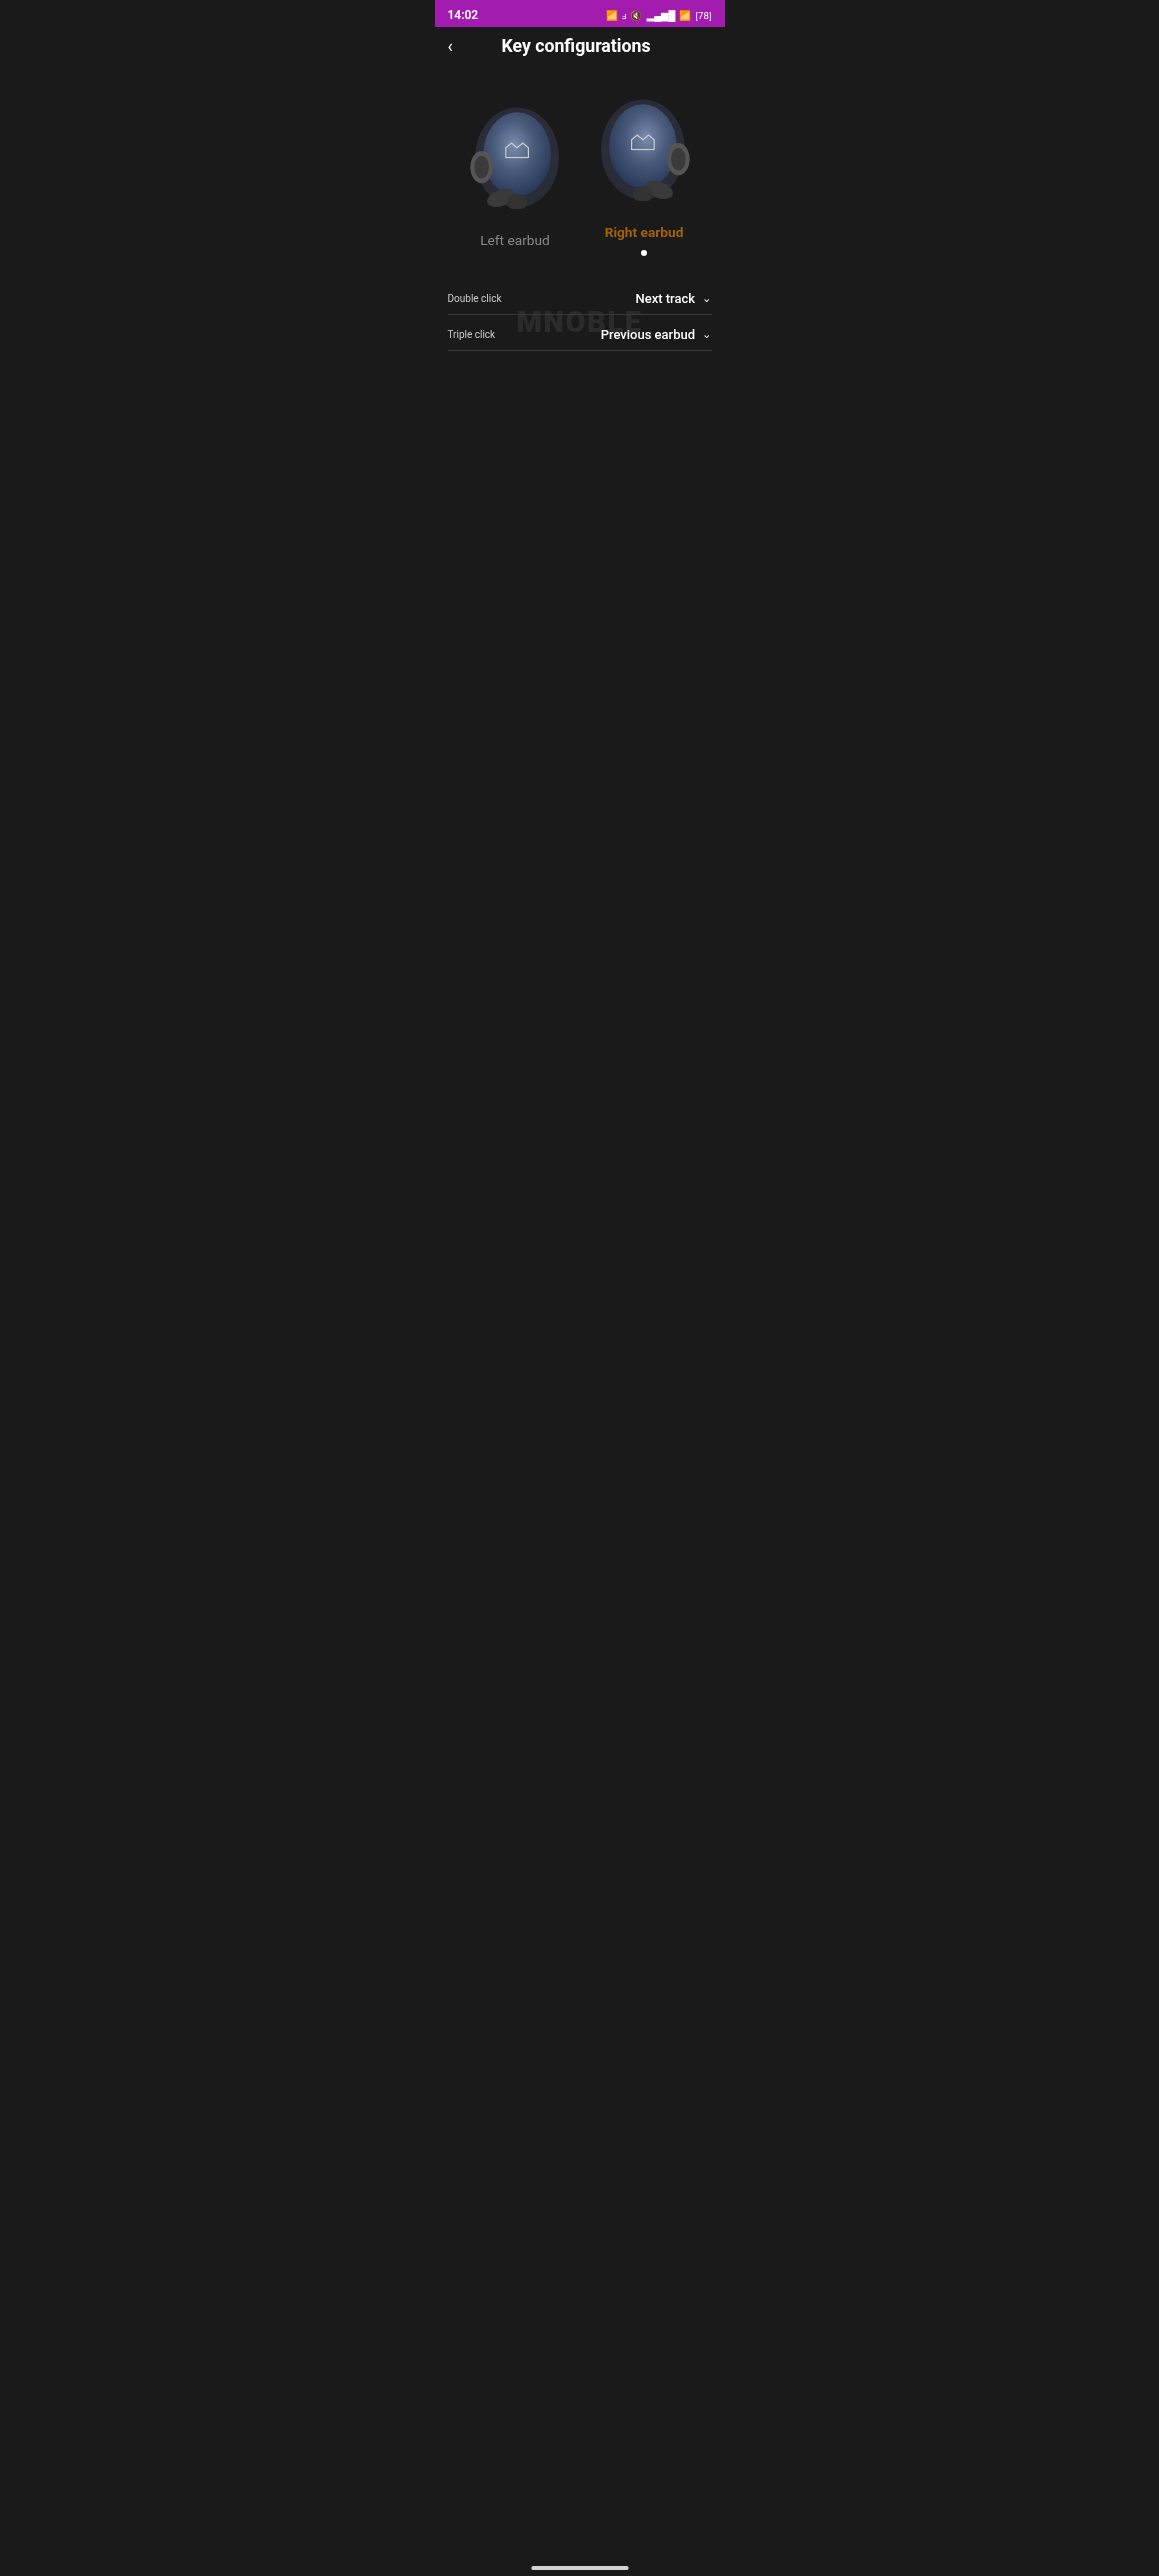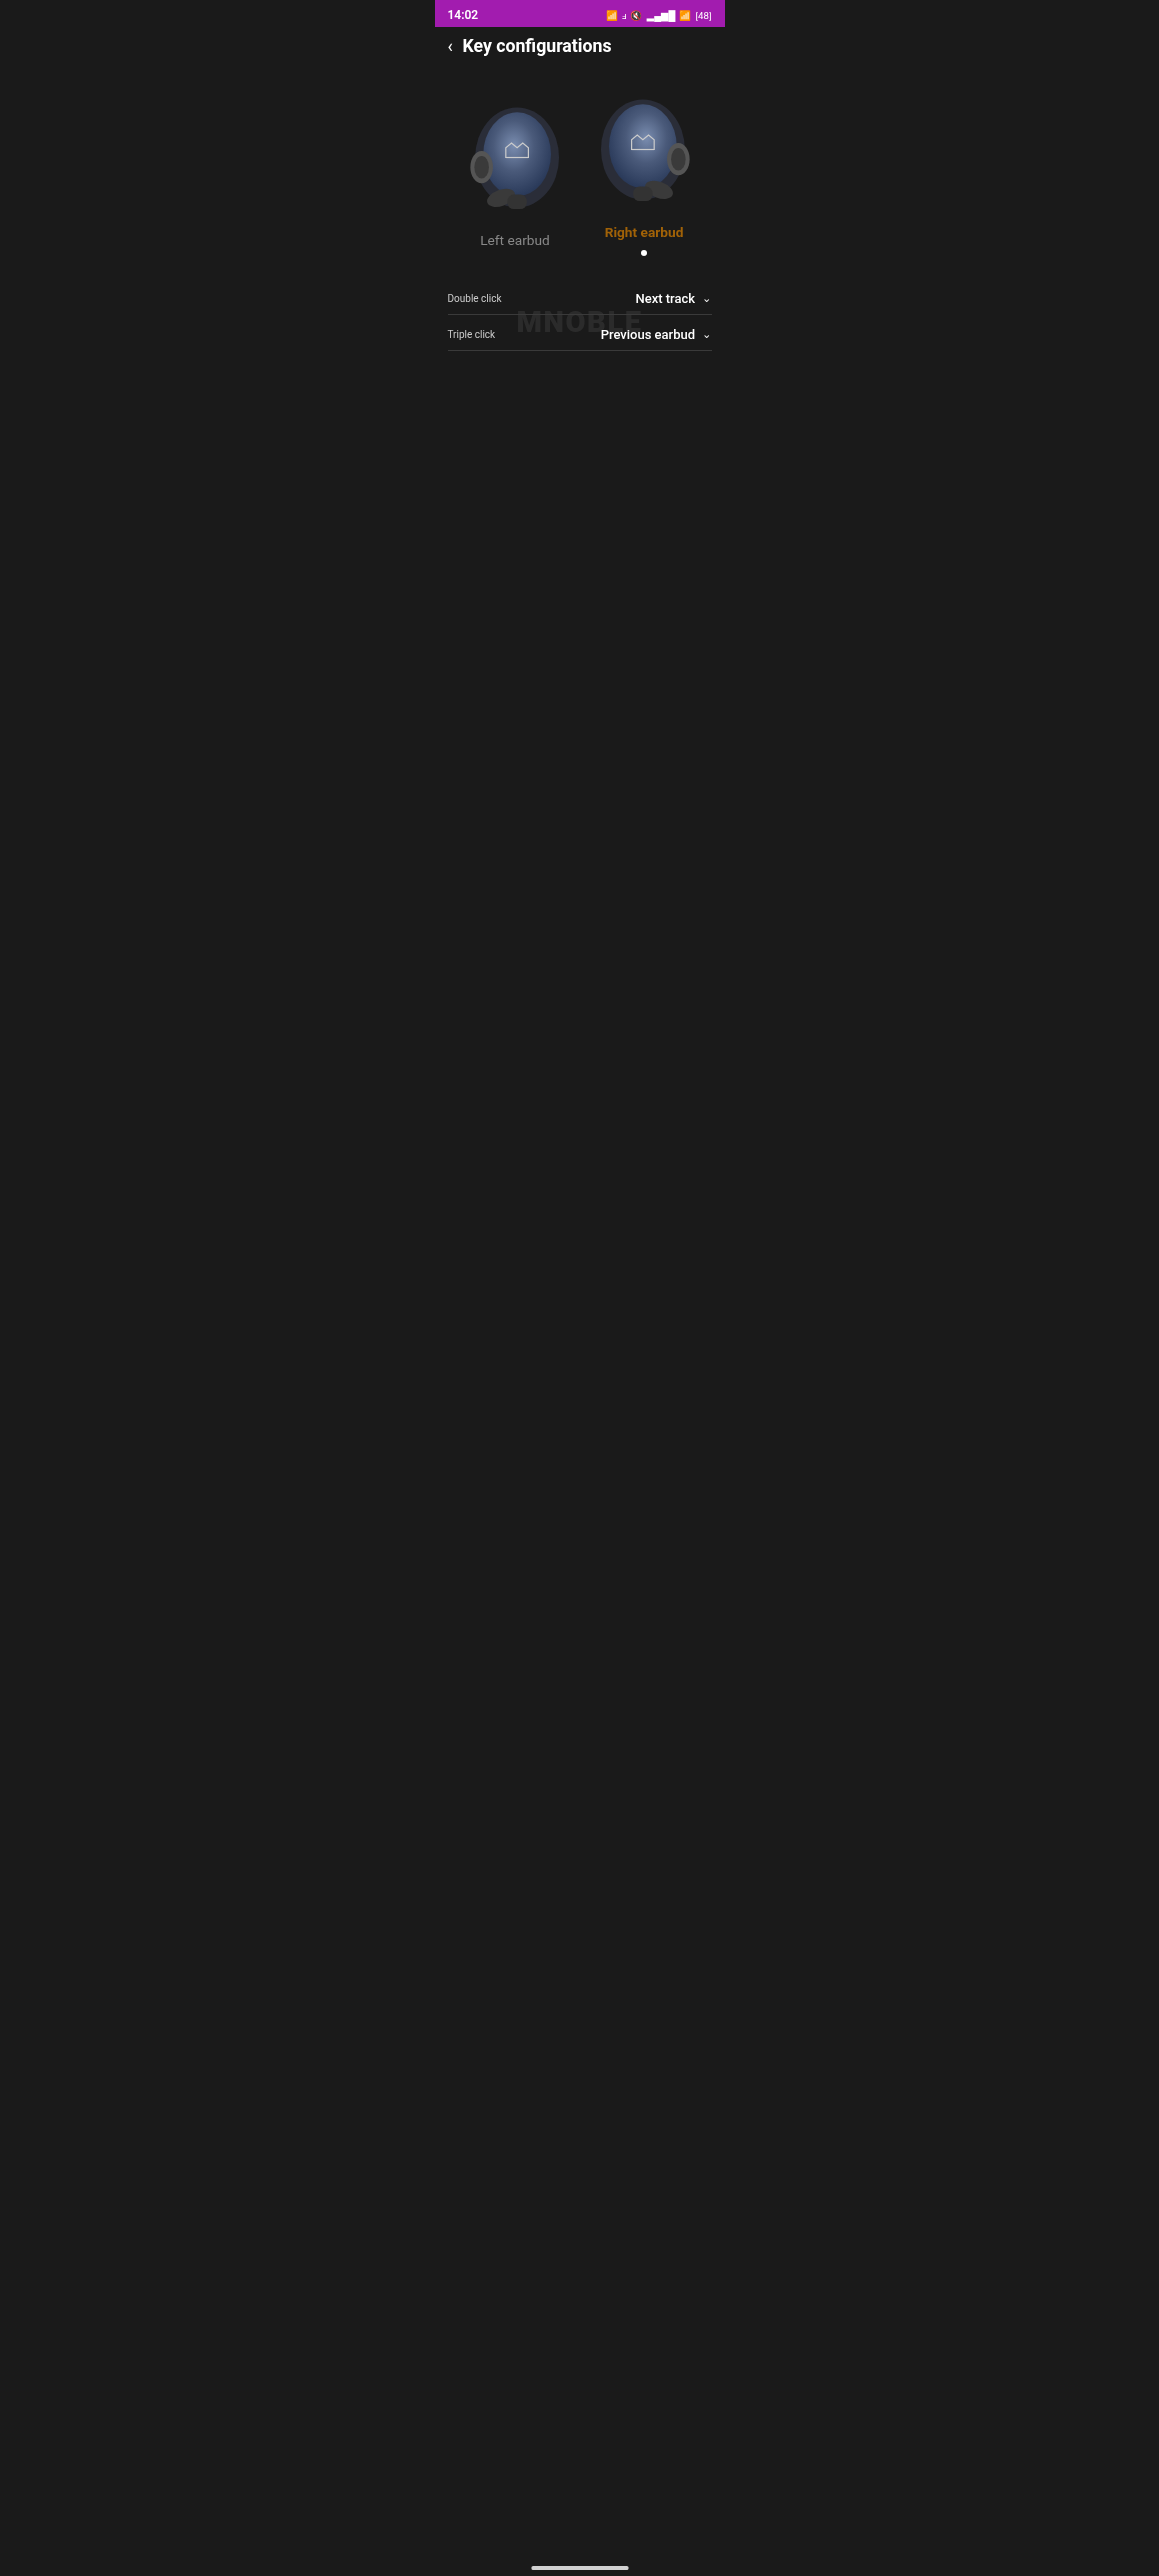--- a/index.html
+++ b/index.html
@@ -54,20 +54,21 @@
       color: #fff;
       font-size: 17.7px;
       cursor: pointer;
       line-height: 1;
     }
 
     .header-title {
       font-size: 17.7px;
       font-weight: 700;
       color: #fff;
+      margin-left: 39px;
     }
 
     
     .earbuds-container {
       display: flex;
       justify-content: space-around;
       align-items: flex-end;
       padding: 16px 16px 0;
       position: relative;
     }
@@ -186,21 +187,21 @@
     <span class="status-icon">ⅎ</span>
 
     <span class="status-icon">🔇</span>
 
     <span class="status-icon">▂▄▆█</span>
 
     <span class="status-icon">📶</span>
 
     <span class="status-icon">
       <span>
-        [<span>48</span>]
+        [<span>78</span>]
       </span>
     </span>
   </div>
 </div>
 
 <div class="header">
   <span class="back-btn">‹</span>
   <span class="header-title">Key configurations</span>
 </div>
 

